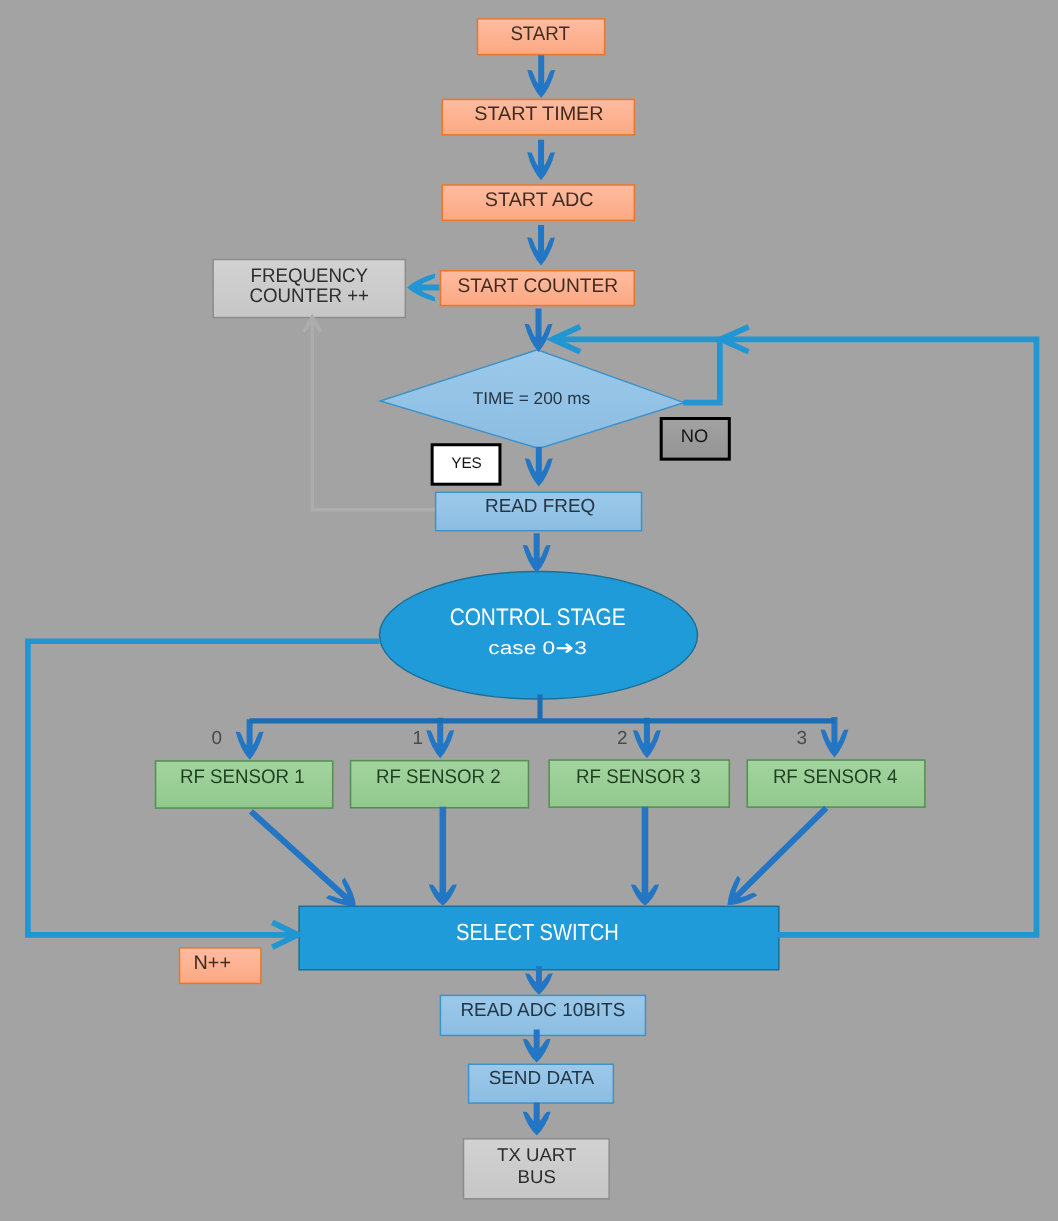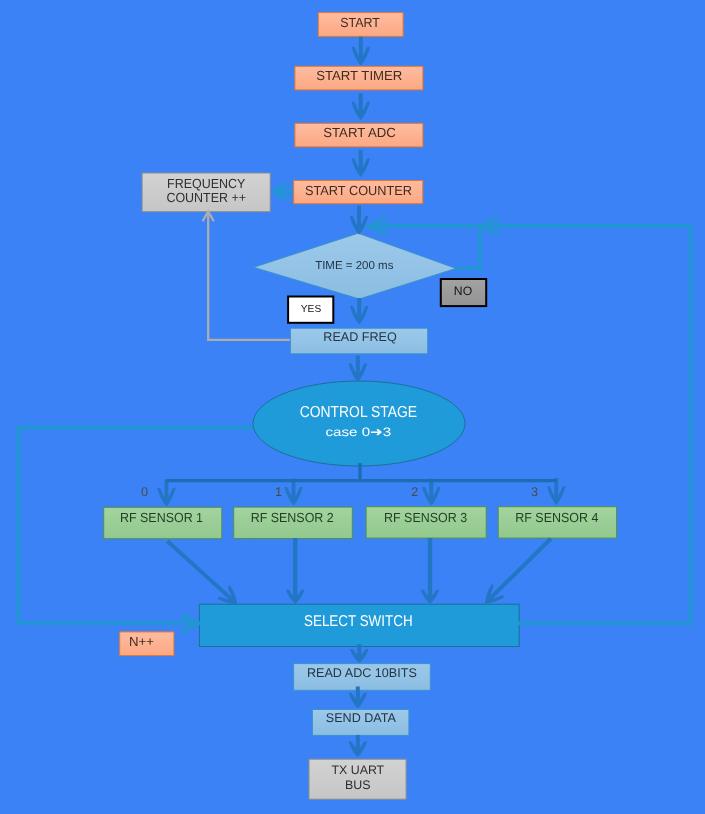--- a/index.html
+++ b/index.html
@@ -1,19 +1,19 @@
 <!DOCTYPE html>
 <html><head>
 <meta charset="utf-8">
 <title>Flowchart</title>
 <style>
   html,body{margin:0;padding:0;background:#ffffff;}
   body{width:705px;height:814px;overflow:hidden;-webkit-font-smoothing:antialiased;text-rendering:geometricPrecision;
        font-family:"Liberation Sans",sans-serif;}
-  #root{position:relative;width:705px;height:814px;background:#3b82f6;}
+  #root{position:relative;width:705px;height:814px;background:#a3a3a3;}
   #chart{position:absolute;top:0;left:0;transform:translateZ(0);}
   .nodelabel{font-family:"Liberation Sans",sans-serif;text-anchor:middle;}
 </style>
 </head>
 <body>
 
 <div id="root">
   <svg id="chart" width="705" height="814" viewBox="0 0 705 814" xmlns="http://www.w3.org/2000/svg">
     <defs>
       <linearGradient id="gOrange" x1="0" y1="0" x2="0" y2="1">

